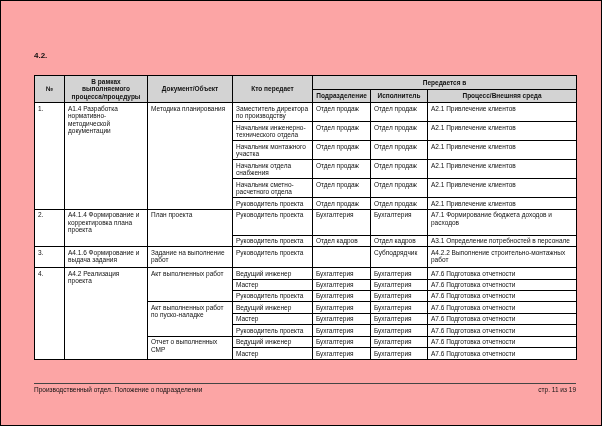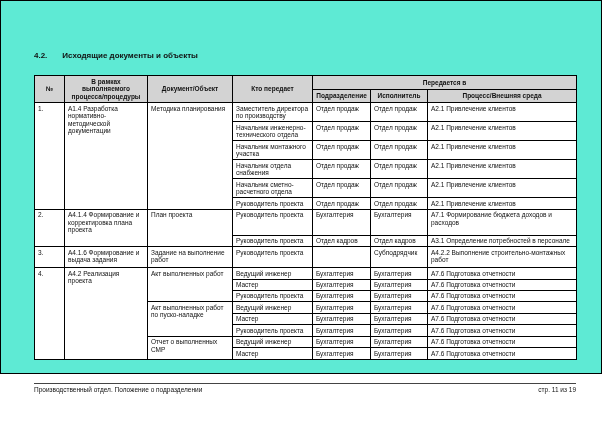--- a/index.html
+++ b/index.html
@@ -6,23 +6,23 @@
   html, body { margin: 0; padding: 0; }
   body {
     width: 602px; height: 426px;
     background: #fff;
     font-family: "Liberation Sans", sans-serif;
     color: #111;
     overflow: hidden;
   }
   .page {
     position: absolute; left: 0; top: 0;
-    width: 602px; height: 374px;
+    width: 602px; height: 426px;
     border: 1px solid #000;
-    background: #5eead4;
+    background: #fca5a5;
     padding-left: 31px;
   }
   .title {
     position: absolute; left: 33px; top: 50px;
     font-size: 8px; font-weight: bold;
     display: flex;
   }
   .title .num { margin-right: 15px; }
   table.doc-table {
     position: absolute; left: 33px; top: 74px;
@@ -61,21 +61,20 @@
     justify-content: space-between;
   }
 </style>
 </head>
 <body>
 
 <div class="page">
 
   <div class="title">
     <span class="num">4.2.</span>
-    <span>Исходящие документы и объекты</span>
   </div>
 
   <table class="doc-table">
     <colgroup>
       <col style="width:30px">
         <col style="width:83px">
         <col style="width:85px">
         <col style="width:80px">
       <col style="width:58px">
         <col style="width:57px">

